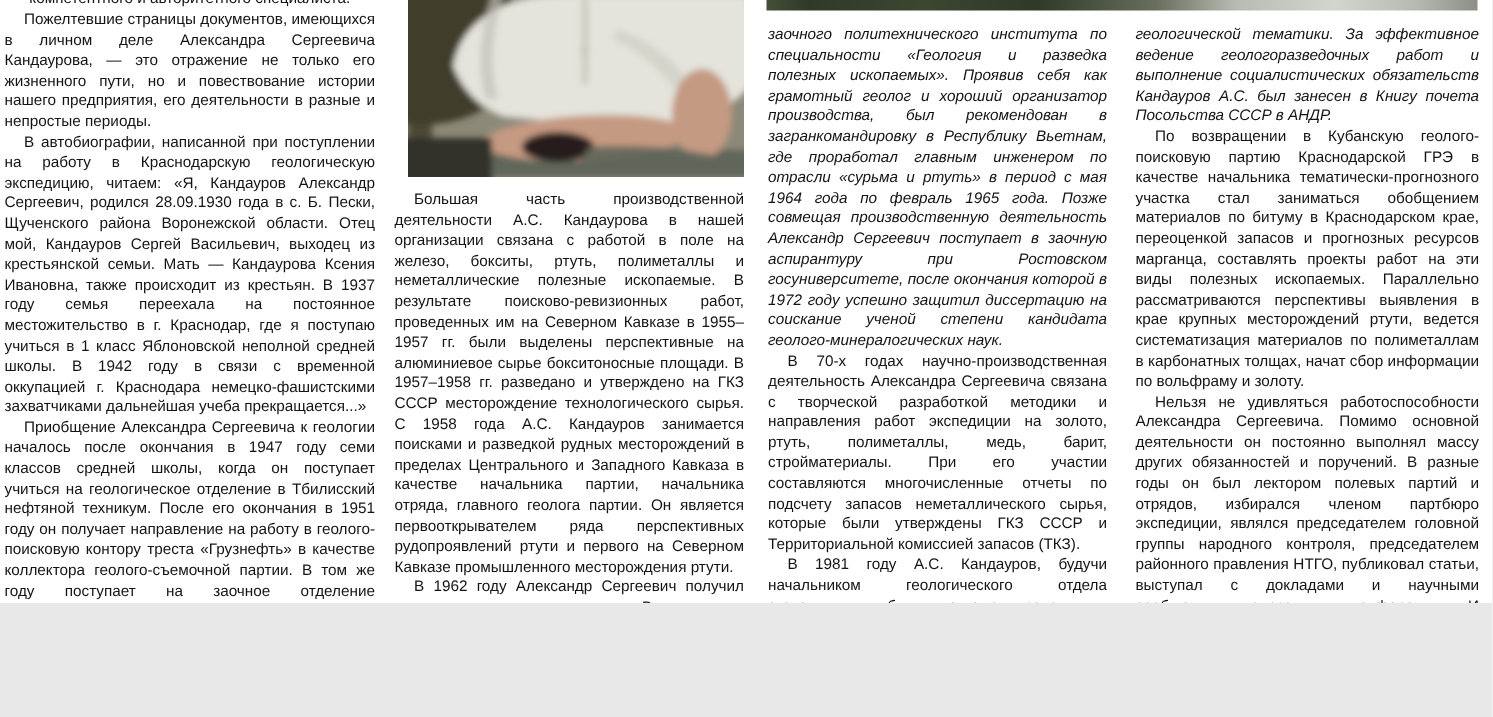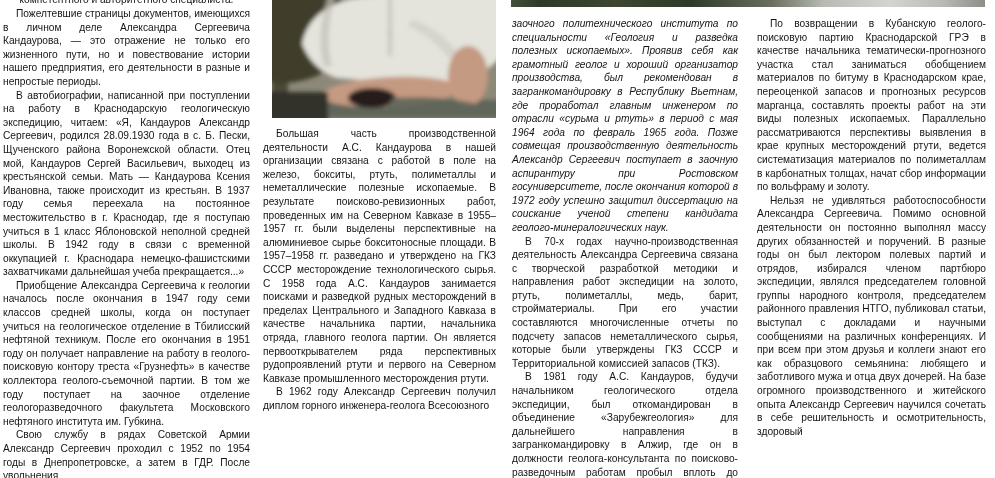--- a/index.html
+++ b/index.html
@@ -1,18 +1,18 @@
 <!DOCTYPE html>
 <html lang="ru" style="--photo-bg-left: #413d2c; --photo-bg-right: #8d8979; --photo-shirt: #e4e3dc; --photo-shirt-shadow: #c2c1b6; --photo-skin: #c59a82; --photo-trousers: #61665a; --photo-dark-corner: #33322a; --strip-a: #45503a; --strip-b: #2e3a27; --strip-c: #3c4631; --strip-d: #6a6f5e; --strip-e: #b7bbb3; --strip-f: #d3d6cf; --strip-g: #8b8f88; --paper: #ffffff; --ink: #141414;"><head>
 <meta charset="utf-8">
 <style>
   html,body{margin:0;padding:0;background:#e8e8e8;}
   .page{
     position:relative;
-    width:995px;height:478px;
+    width:995px;height:402px;
     background:#ffffff;
     overflow:hidden;
     font-family:"Liberation Sans", sans-serif;
     font-size:10.2px;
     line-height:13.6px;
     color:#141414;
     -webkit-font-smoothing:antialiased;
   }
   .col{position:absolute;top:0;}
   .col1{left:3px;width:247px;}
@@ -102,18 +102,19 @@
     <div>
         <p class="para no-indent">заочного политехнического института по специальности «Геология и разведка полезных ископаемых». Проявив себя как грамотный геолог и хороший организатор производства, был рекомендован в загранкомандировку в Республику Вьетнам, где проработал главным инженером по отрасли «сурьма и ртуть» в период с мая 1964 года по февраль 1965 года. Позже совмещая производственную деятельность Александр Сергеевич поступает в заочную аспирантуру при Ростовском госуниверситете, после окончания которой в 1972 году успешно защитил диссертацию на соискание ученой степени кандидата геолого-минералогических наук.</p>
         <p class="para">В 70-х годах научно-производственная деятельность Александра Сергеевича связана с творческой разработкой методики и направления работ экспедиции на золото, ртуть, полиметаллы, медь, барит, стройматериалы. При его участии составляются многочисленные отчеты по подсчету запасов неметаллического сырья, которые были утверждены ГКЗ СССР и Территориальной комиссией запасов (ТКЗ).</p>
         <p class="para">В 1981 году А.С. Кандауров, будучи начальником геологического отдела экспедиции, был откомандирован в объединение «Зарубежгеология» для дальнейшего направления в загранкомандировку в Алжир, где он в должности геолога-консультанта по поисково-разведочным работам пробыл вплоть до начала 1986 года. За это время при его непосредственном участии и руководстве было открыто и оценено крупное месторождение ртути Фендек, разведано полиметаллическое место-</p>
       </div>
 
   </div>
 
   <div class="col col4">
     <div>
+        <p class="para no-indent">геологической тематики. За эффективное ведение геологоразведочных работ и выполнение социалистических обязательств Кандауров А.С. был занесен в Книгу почета Посольства СССР в АНДР.</p>
         <p class="para">По возвращении в Кубанскую геолого-поисковую партию Краснодарской ГРЭ в качестве начальника тематически-прогнозного участка стал заниматься обобщением материалов по битуму в Краснодарском крае, переоценкой запасов и прогнозных ресурсов марганца, составлять проекты работ на эти виды полезных ископаемых. Параллельно рассматриваются перспективы выявления в крае крупных месторождений ртути, ведется систематизация материалов по полиметаллам в карбонатных толщах, начат сбор информации по вольфраму и золоту.</p>
         <p class="para">Нельзя не удивляться работоспособности Александра Сергеевича. Помимо основной деятельности он постоянно выполнял массу других обязанностей и поручений. В разные годы он был лектором полевых партий и отрядов, избирался членом партбюро экспедиции, являлся председателем головной группы народного контроля, председателем районного правления НТГО, публиковал статьи, выступал с докладами и научными сообщениями на различных конференциях. И при всем при этом друзья и коллеги знают его как образцового семьянина: любящего и заботливого мужа и отца двух дочерей. На базе огромного производственного и житейского опыта Александр Сергеевич научился сочетать в себе решительность и осмотрительность, здоровый</p>
       </div>
   </div>
 
 </div>
 
 </body></html>

